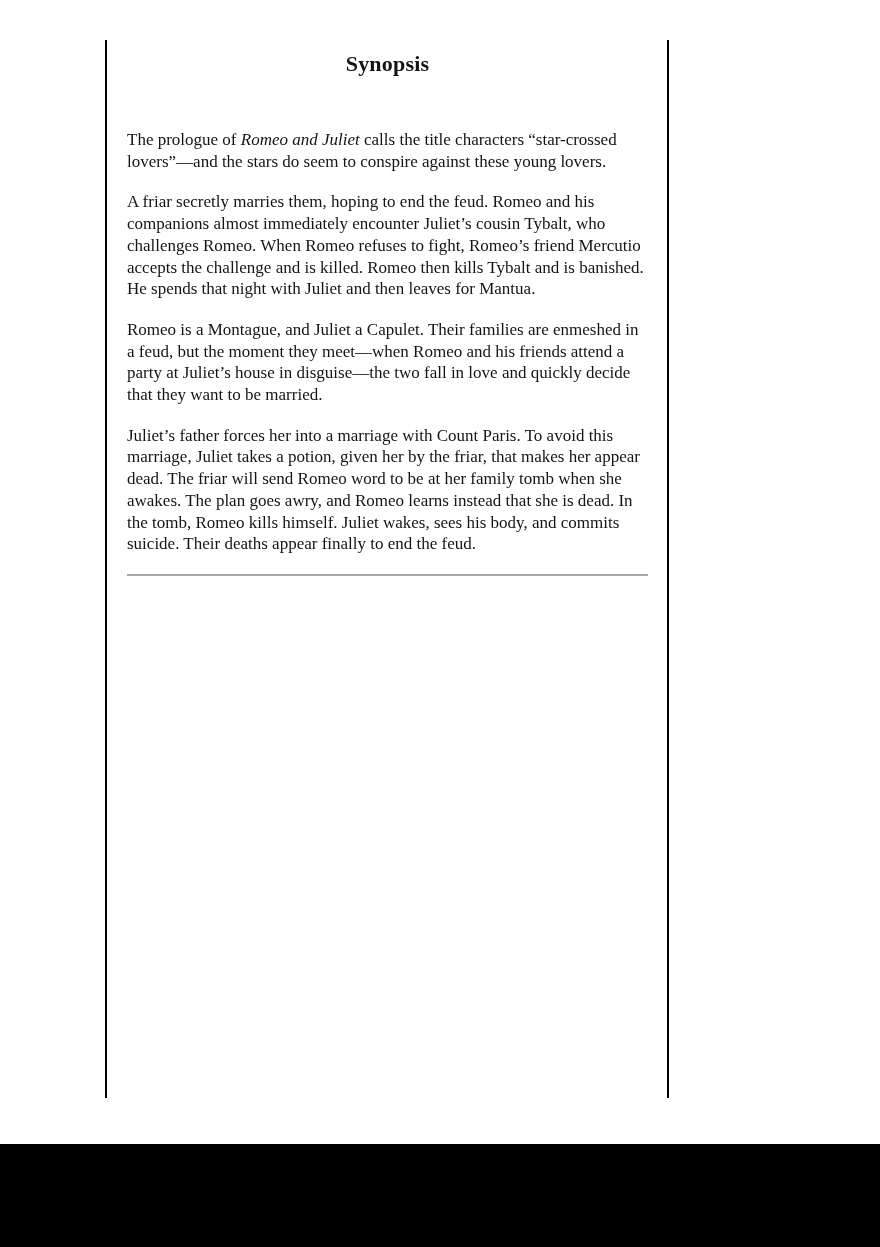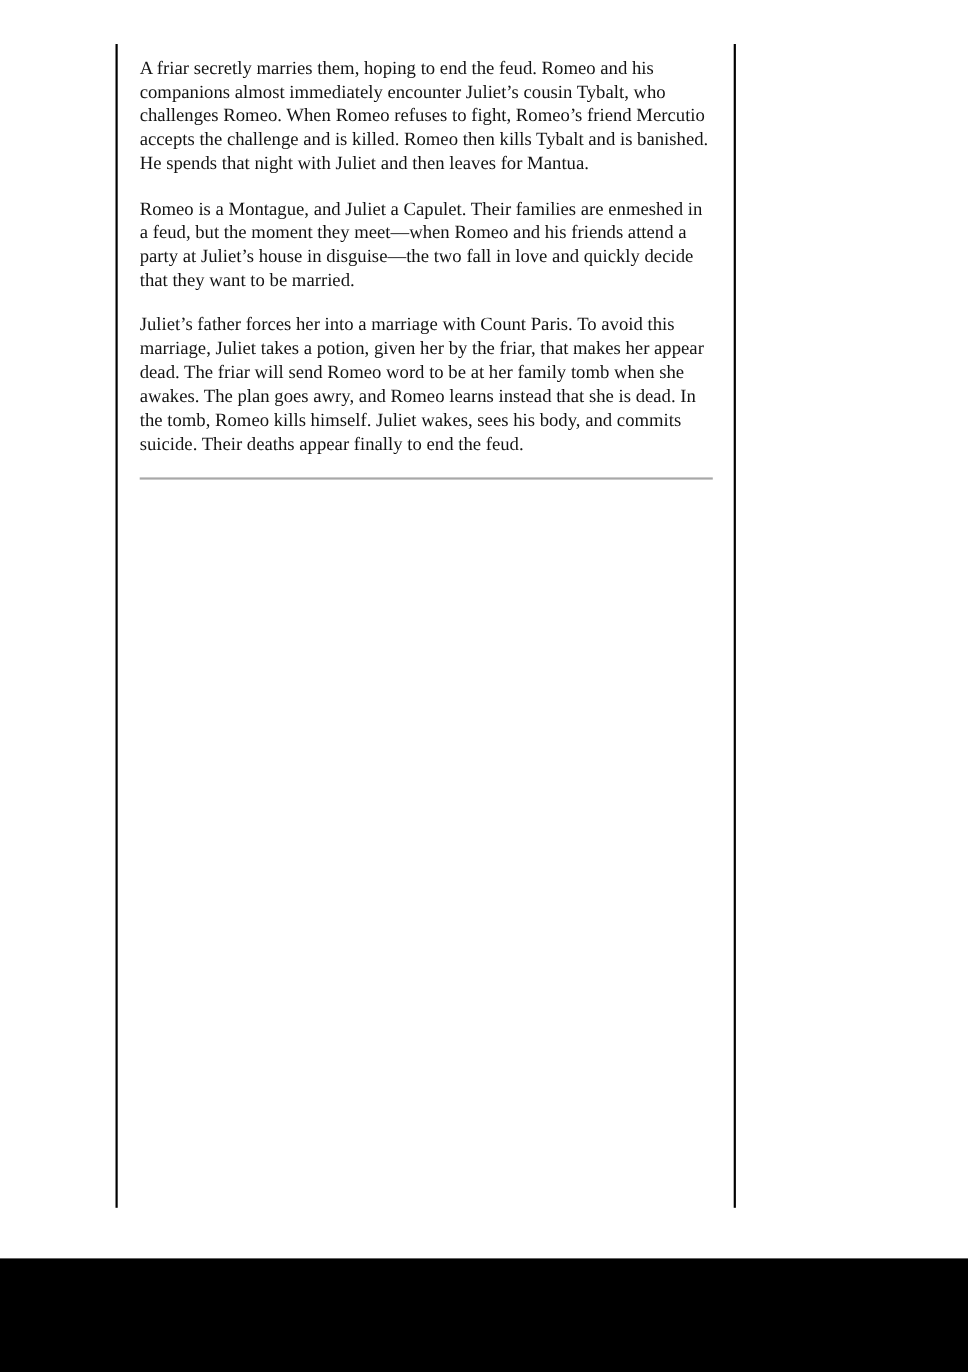--- a/index.html
+++ b/index.html
@@ -62,21 +62,23 @@
     }
   </style>
 </head>
 <body style="--bg: #ffffff; --text: #141414; --edge: #000000; --divider: #a8a8a8; --letterbox: #000000;">
 
 <div class="page-edge left"></div>
 
 <div class="page-edge right"></div>
 
 <div class="content">
+  <h1 class="title">Synopsis</h1>
   <div id="paragraphs">
+      <p class="para"><span>The prologue of </span><span class="work-title">Romeo and Juliet</span><span> calls the title characters “star-crossed lovers”—and the stars do seem to conspire against these young lovers.</span></p>
       <p class="para"><span>A friar secretly marries them, hoping to end the feud. Romeo and his companions almost immediately encounter Juliet’s cousin Tybalt, who challenges Romeo. When Romeo refuses to fight, Romeo’s friend Mercutio accepts the challenge and is killed. Romeo then kills Tybalt and is banished. He spends that night with Juliet and then leaves for Mantua.</span></p>
       <p class="para"><span>Romeo is a Montague, and Juliet a Capulet. Their families are enmeshed in a feud, but the moment they meet—when Romeo and his friends attend a party at Juliet’s house in disguise—the two fall in love and quickly decide that they want to be married.</span></p>
       <p class="para"><span>Juliet’s father forces her into a marriage with Count Paris. To avoid this marriage, Juliet takes a potion, given her by the friar, that makes her appear dead. The friar will send Romeo word to be at her family tomb when she awakes. The plan goes awry, and Romeo learns instead that she is dead. In the tomb, Romeo kills himself. Juliet wakes, sees his body, and commits suicide. Their deaths appear finally to end the feud.</span></p>
     </div>
   <hr class="rule">
 </div>
 
 <div class="letterbox"></div>
 
 </body></html>

